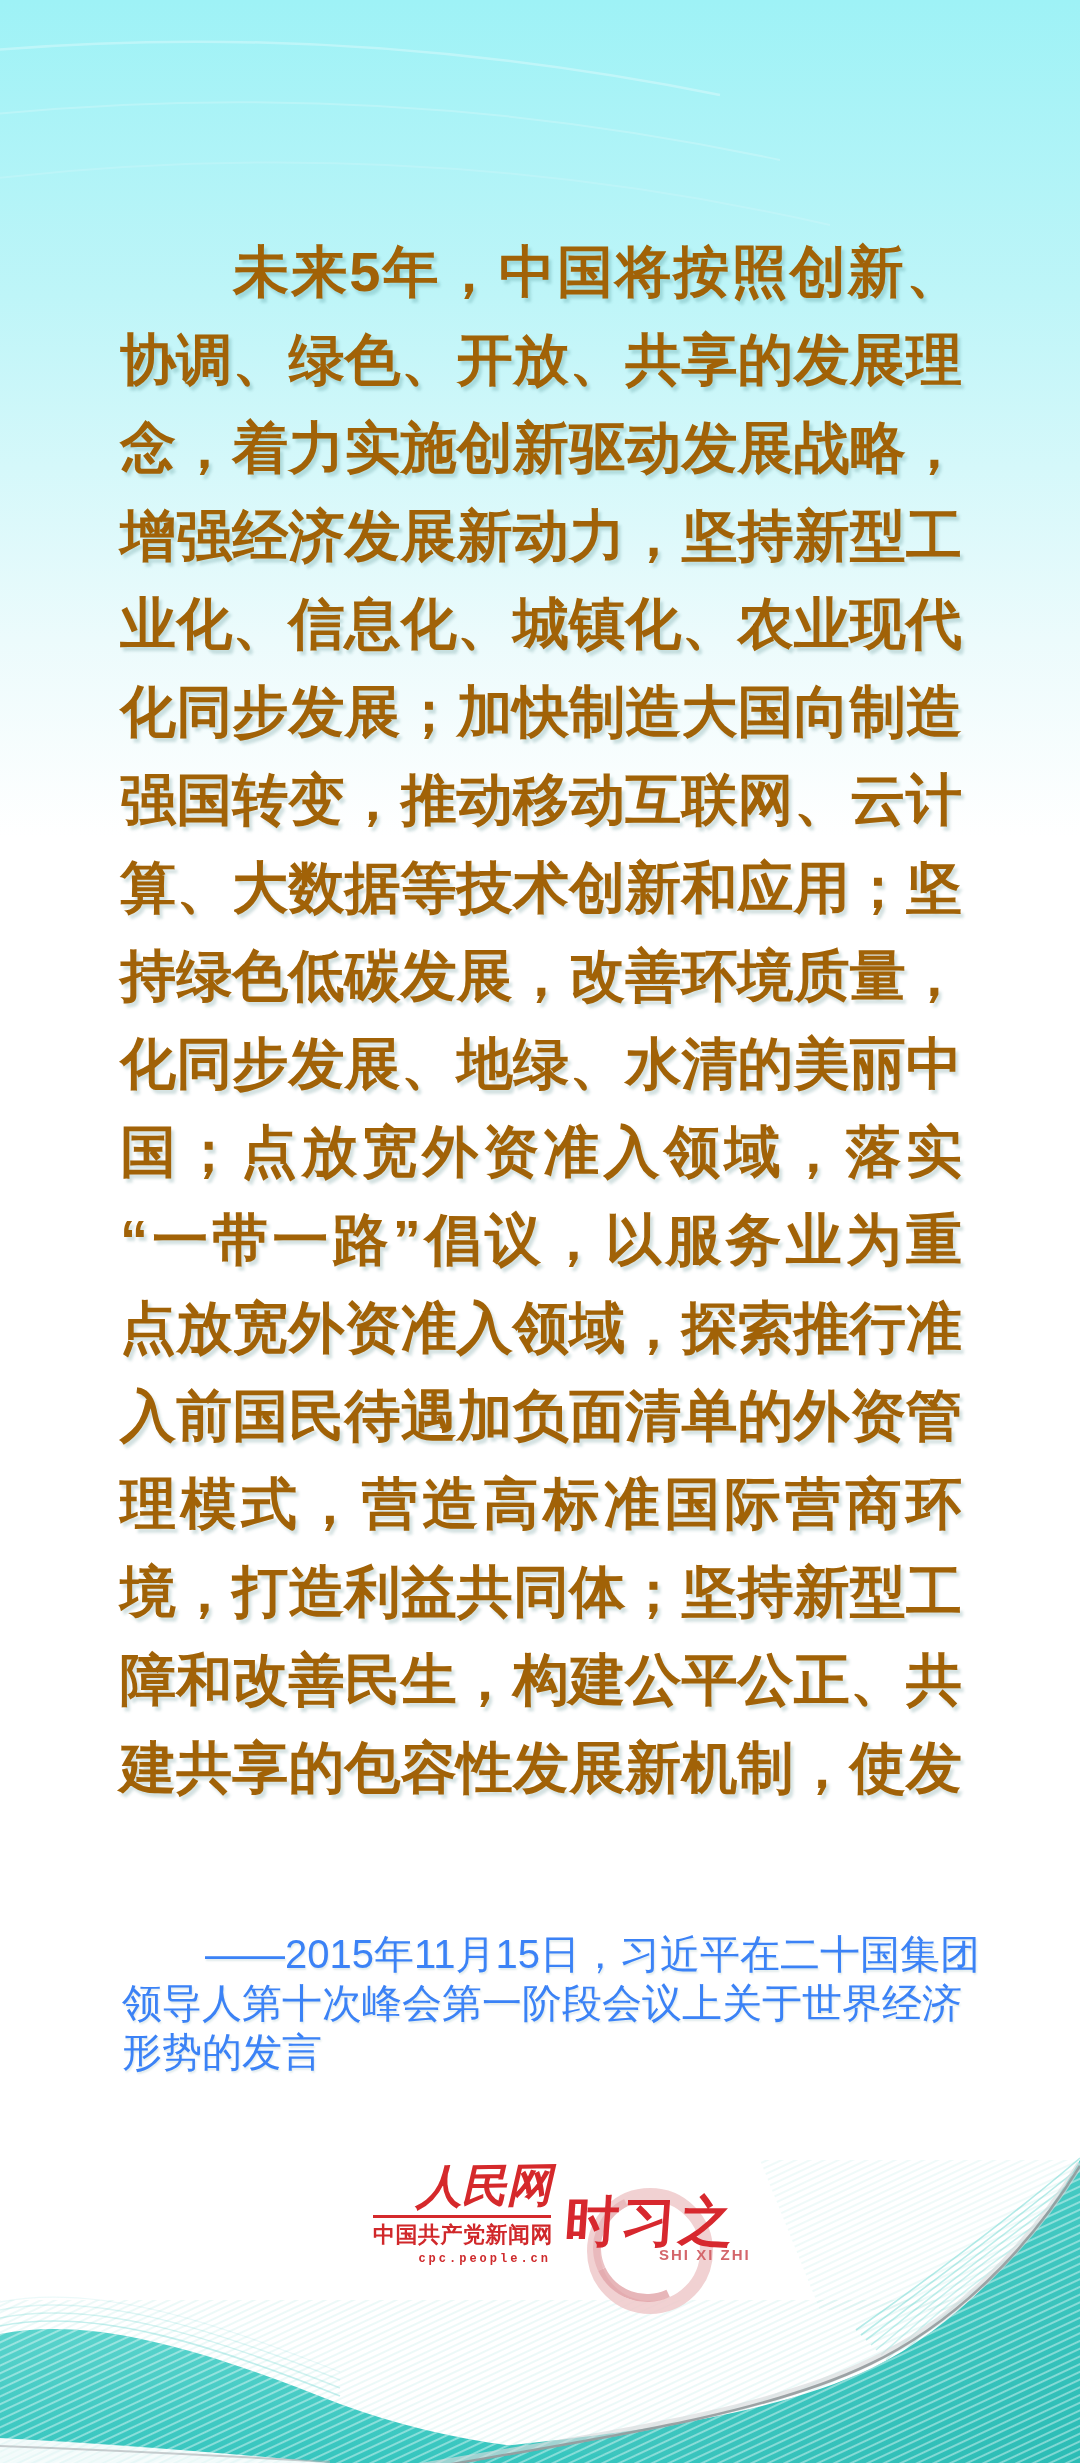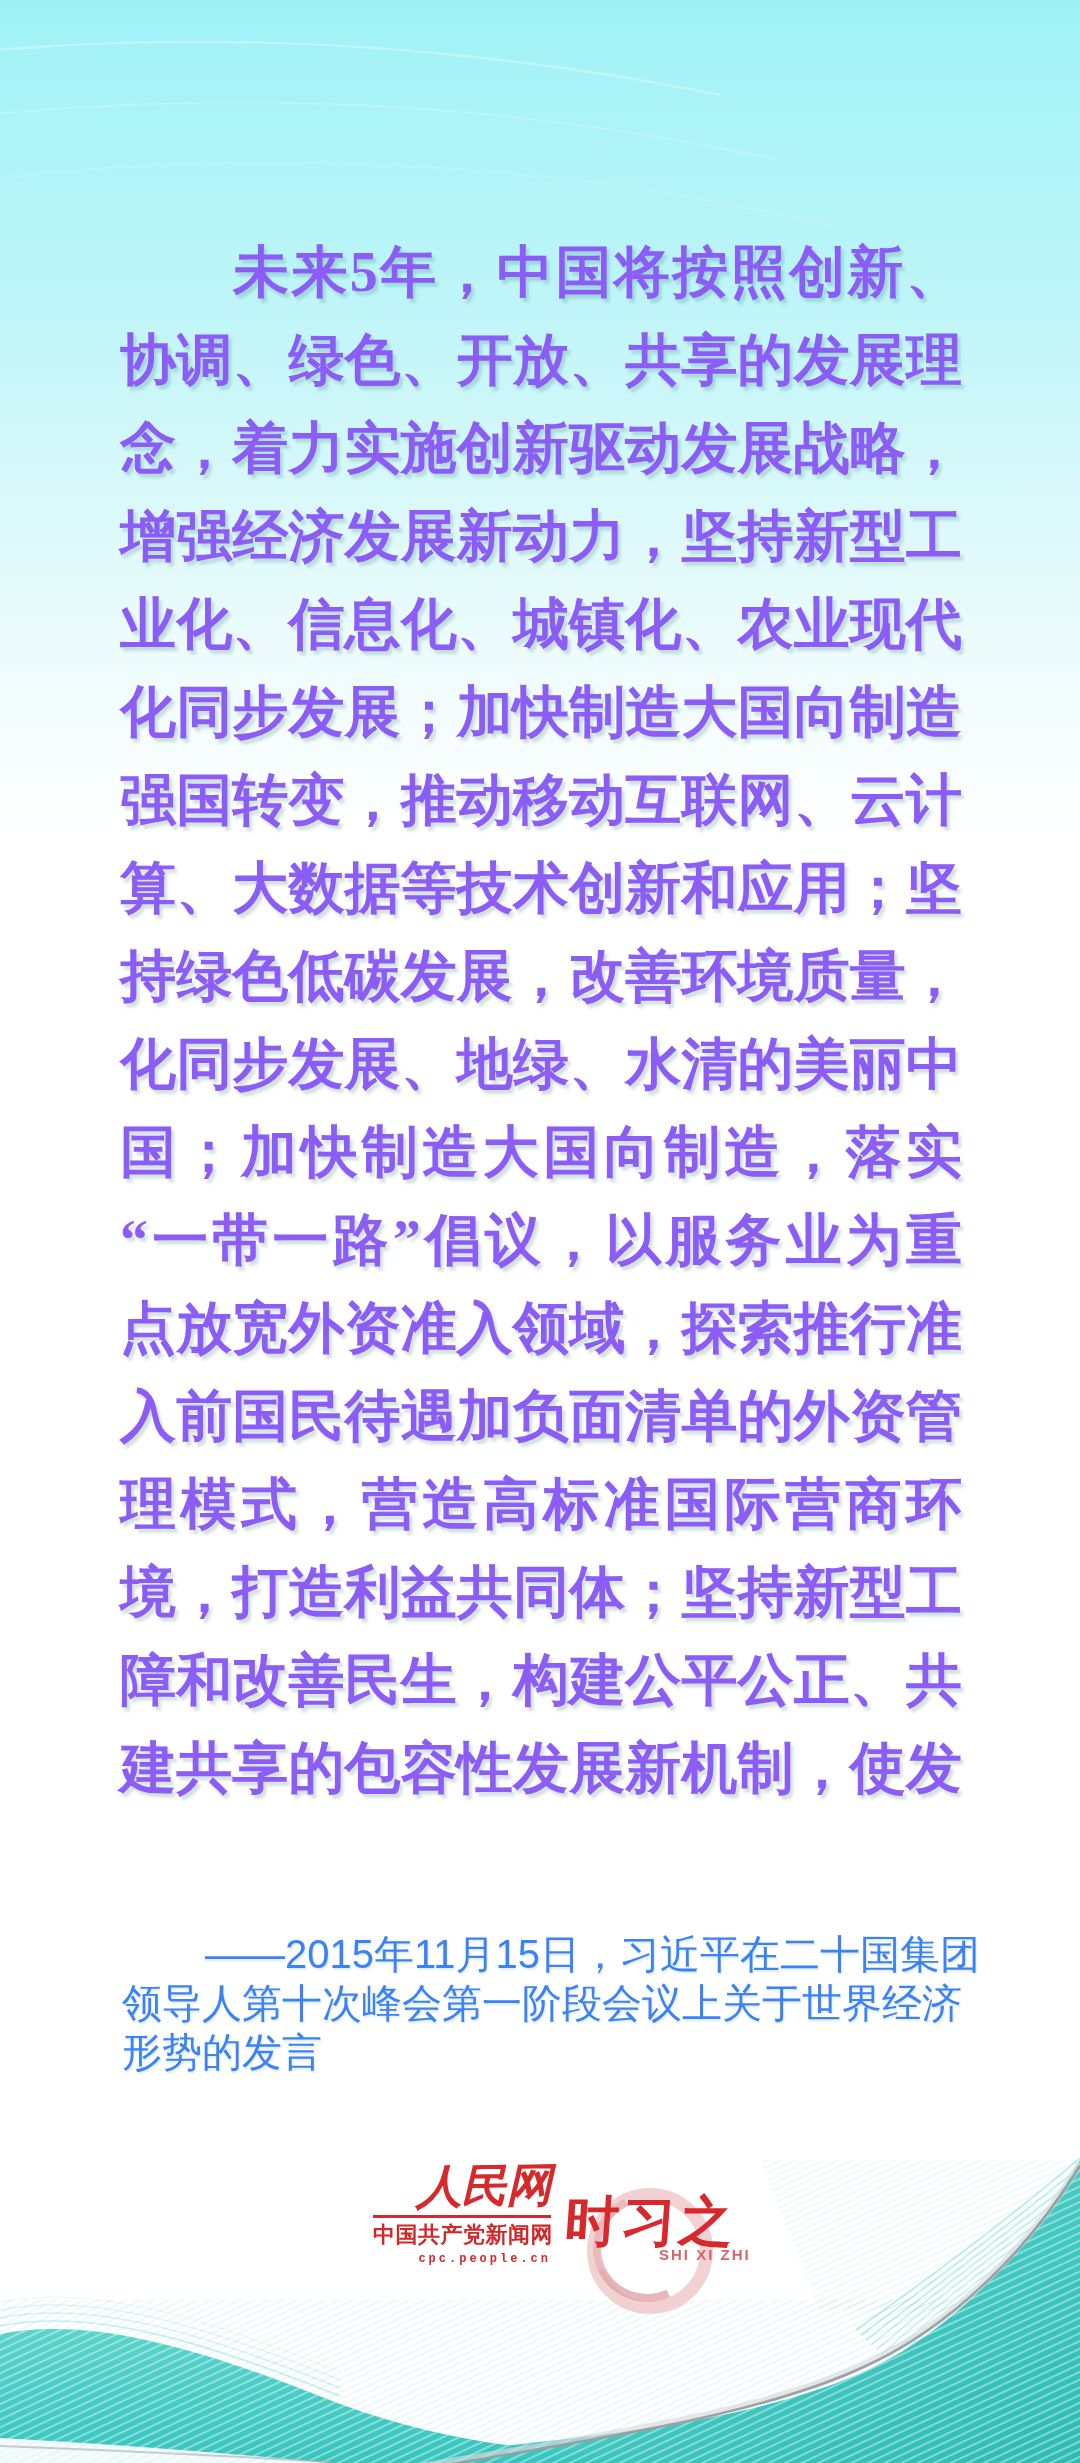--- a/index.html
+++ b/index.html
@@ -3,23 +3,23 @@
 <meta charset="utf-8">
 <style>
   html,body{margin:0;padding:0;}
   body{width:1080px;height:2463px;position:relative;overflow:hidden;
        font-family:"Liberation Sans",sans-serif;background:#ffffff;}
   #bg{position:absolute;left:0;top:0;width:1080px;height:2463px;z-index:0;}
 
   
   .quote{position:absolute;left:120px;top:228px;width:842px;z-index:3;}
   .qline{
-    font-family:Liberation Serif, serif;
+    font-family:Liberation Sans, sans-serif;
     font-size:56px;line-height:88px;font-weight:700;
-    color:#8b5cf6;letter-spacing:0;
+    color:#a16207;letter-spacing:0;
     text-align:justify;text-align-last:justify;
     text-shadow:3px 4px 3px rgba(10,90,90,0.18);
     white-space:nowrap;
   }
   .qline.indent{padding-left:113px;}
   .qline.loose{text-align-last:justify;}
 
   
   .attr{position:absolute;left:122px;top:1930px;width:850px;z-index:3;}
   .aline{
@@ -132,21 +132,21 @@
   <div class="qline indent">未来5年，中国将按照创新、</div>
   <div class="qline">协调、绿色、开放、共享的发展理</div>
   <div class="qline">念，着力实施创新驱动发展战略，</div>
   <div class="qline">增强经济发展新动力，坚持新型工</div>
   <div class="qline">业化、信息化、城镇化、农业现代</div>
   <div class="qline">化同步发展；加快制造大国向制造</div>
   <div class="qline">强国转变，推动移动互联网、云计</div>
   <div class="qline">算、大数据等技术创新和应用；坚</div>
   <div class="qline">持绿色低碳发展，改善环境质量，</div>
   <div class="qline loose">化同步发展、地绿、水清的美丽中</div>
-  <div class="qline">国；加快制造大国向制造，落实</div>
+  <div class="qline">国；点放宽外资准入领域，落实</div>
   <div class="qline">“一带一路”倡议，以服务业为重</div>
   <div class="qline">点放宽外资准入领域，探索推行准</div>
   <div class="qline">入前国民待遇加负面清单的外资管</div>
   <div class="qline loose">理模式，营造高标准国际营商环</div>
   <div class="qline">境，打造利益共同体；坚持新型工</div>
   <div class="qline">障和改善民生，构建公平公正、共</div>
   <div class="qline">建共享的包容性发展新机制，使发</div>
 </div>
 
 <div class="attr">

